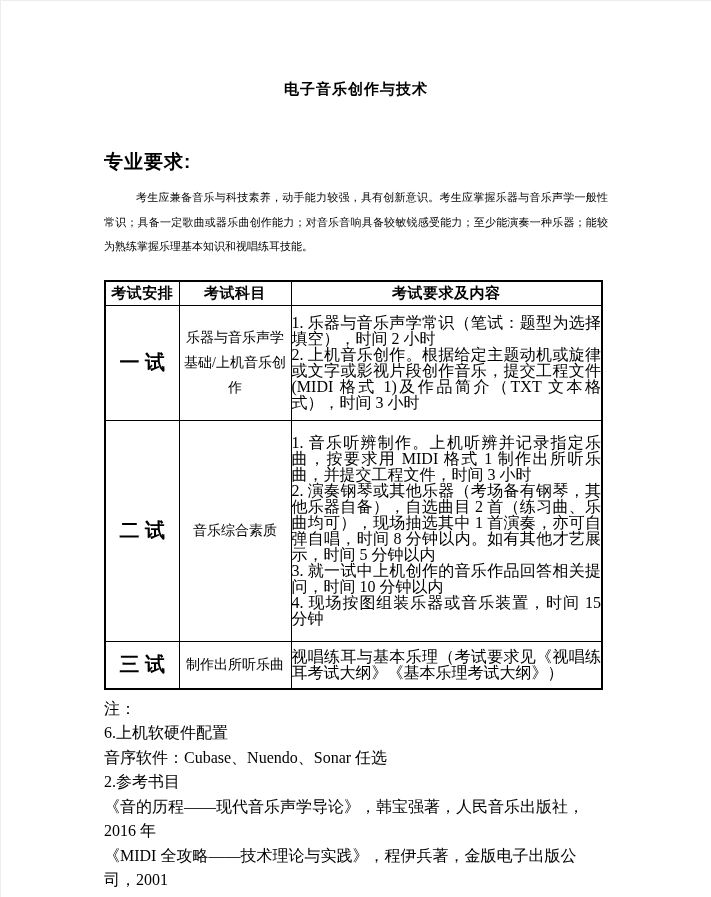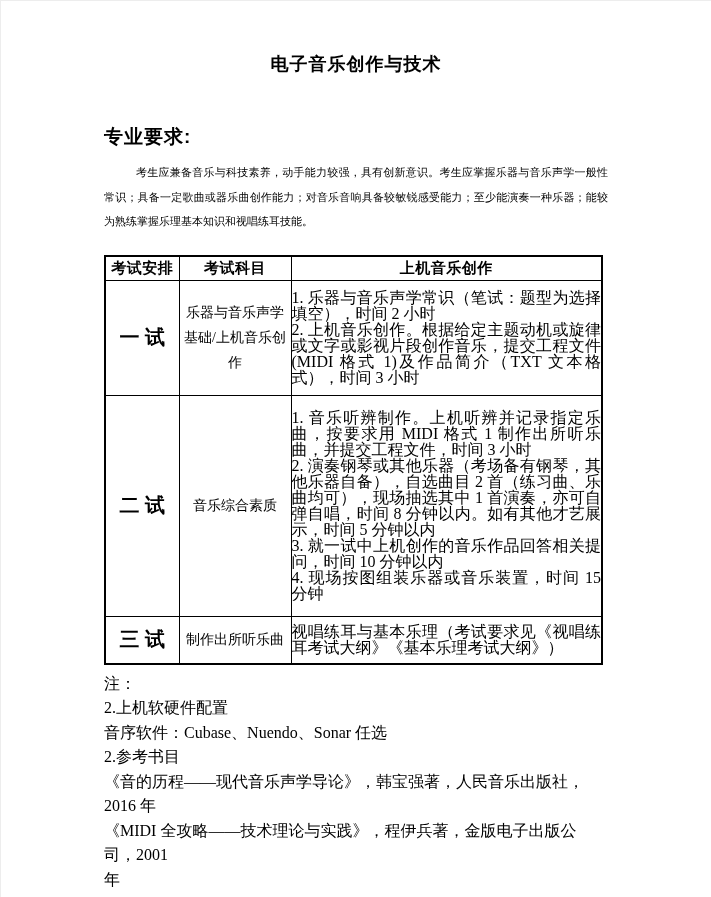--- a/index.html
+++ b/index.html
@@ -10,23 +10,23 @@
     background: #ffffff;
     color: #000000;
     font-family: "Liberation Serif", "DejaVu Serif", serif;
     overflow: hidden;
     box-sizing: border-box;
     border-top: 1px solid #ededed;
     border-left: 1px solid #ededed;
   }
   .doc-title {
     margin: 0;
-    padding-top: 47px;
+    padding-top: 72px;
     text-align: center;
-    font-size: 18px;
+    font-size: 15px;
     font-weight: 700;
     line-height: 32px;
     letter-spacing: 1px;
   }
   .section-heading {
     margin: 44px 0 0 103px;
     font-size: 19px;
     line-height: 26px;
     font-weight: 700;
     font-family: "Liberation Sans", "DejaVu Sans", sans-serif;
@@ -105,21 +105,21 @@
   <table class="exam-table">
     <colgroup>
       <col style="width:74px">
       <col style="width:112px">
       <col style="width:311px">
     </colgroup>
     <thead>
       <tr class="header-row">
         <th>考试安排</th>
         <th>考试科目</th>
-        <th>上机音乐创作</th>
+        <th>考试要求及内容</th>
       </tr>
     </thead>
     <tbody>
       <tr class="row-1">
         <td class="cell-arrangement">一 试</td>
         <td class="cell-subject">乐器与音乐声学基础/上机音乐创作</td>
         <td class="cell-content">1. 乐器与音乐声学常识（笔试：题型为选择填空），时间 2 小时
 2. 上机音乐创作。根据给定主题动机或旋律或文字或影视片段创作音乐，提交工程文件(MIDI 格式 1)及作品简介（TXT 文本格式），时间 3 小时</td>
       </tr>
       <tr class="row-2">
@@ -133,21 +133,21 @@
       <tr class="row-3">
         <td class="cell-arrangement">三 试</td>
         <td class="cell-subject">制作出所听乐曲</td>
         <td class="cell-content">视唱练耳与基本乐理（考试要求见《视唱练耳考试大纲》《基本乐理考试大纲》）</td>
       </tr>
     </tbody>
   </table>
 
   <div class="notes">
     <div class="note-line">注：</div>
-    <div class="note-line">2.上机软硬件配置</div>
+    <div class="note-line">6.上机软硬件配置</div>
     <div class="note-line">音序软件：Cubase、Nuendo、Sonar 任选</div>
     <div class="note-line">2.参考书目</div>
     <div class="note-line">《音的历程——现代音乐声学导论》，韩宝强著，人民音乐出版社，2016 年</div>
     <div class="note-line">《MIDI 全攻略——技术理论与实践》，程伊兵著，金版电子出版公司，2001
 年</div>
   </div>
 
 </div>
 
 </body></html>

